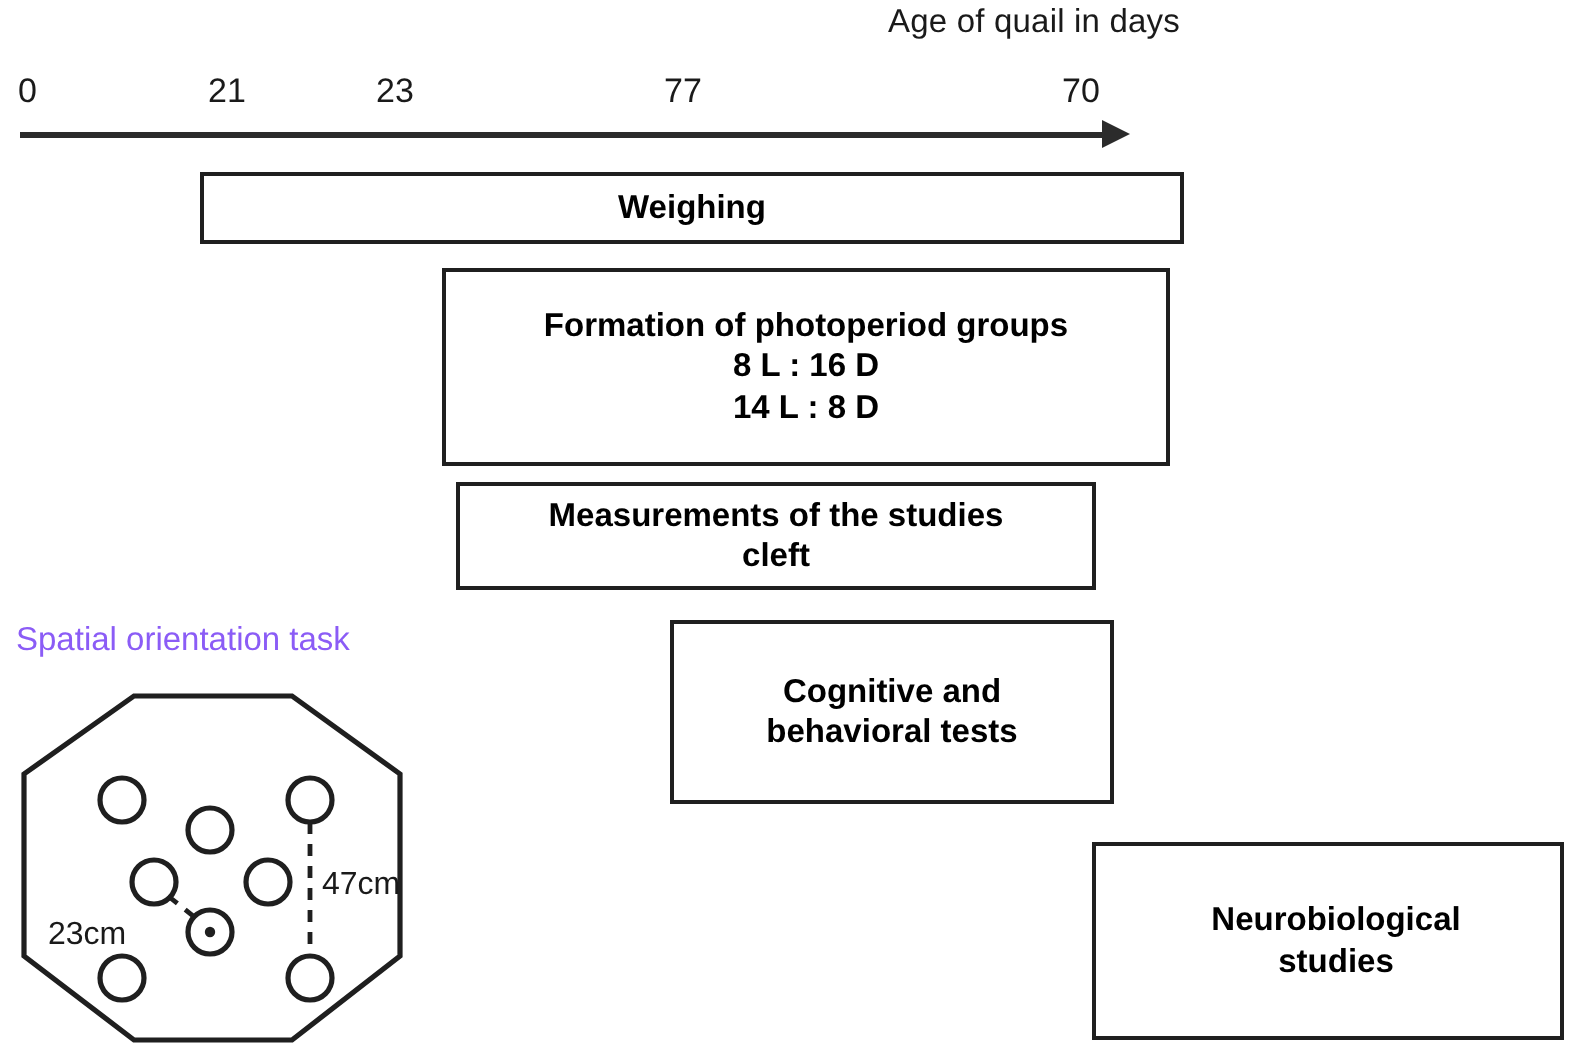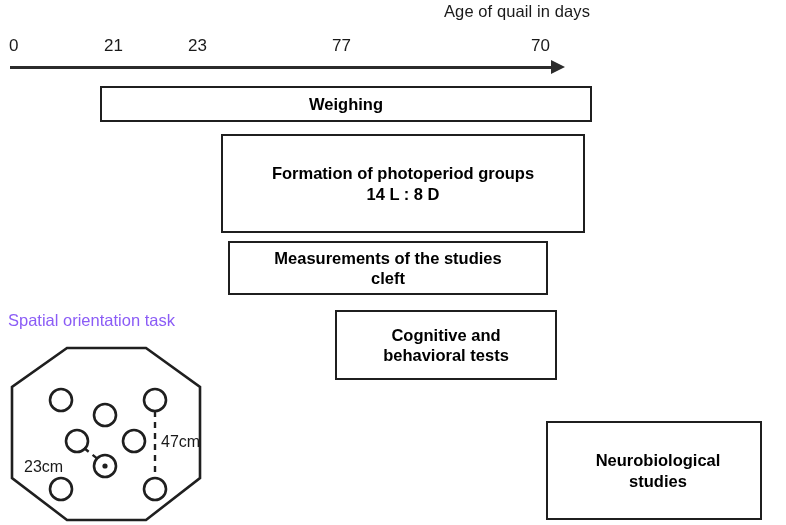--- a/index.html
+++ b/index.html
@@ -136,39 +136,40 @@
 
   <div class="phase-box" style="left:100px; top:86px; width:492px; height:36px;">
     <span class="lines">
       <span class="line">Weighing</span>
     </span>
   </div>
 
   <div class="phase-box" style="left:193px; top:134px; width:364px; height:99px;margin-left:28px;">
     <span class="lines">
       <span class="line">Formation of photoperiod groups</span>
+      <span class="line">8 L : 16 D</span>
       <span class="line">14 L : 8 D</span>
     </span>
   </div>
 
   <div class="phase-box" style="left:228px; top:241px; width:320px; height:54px;">
     <span class="lines">
       <span class="line">Measurements of the studies</span>
       <span class="line">cleft</span>
     </span>
   </div>
 
-  <div class="phase-box" style="left:335px; top:310px; width:222px; height:70px;">
+  <div class="phase-box" style="left:335px; top:310px; width:222px; height:92px;">
     <span class="lines">
       <span class="line">Cognitive and</span>
       <span class="line">behavioral tests</span>
     </span>
   </div>
 
-  <div class="phase-box" style="left:546px; top:421px; width:216px; height:99px;padding-left:14px;">
+  <div class="phase-box" style="left:546px; top:421px; width:236px; height:99px;padding-left:14px;">
     <span class="lines">
       <span class="line">Neurobiological</span>
       <span class="line">studies</span>
     </span>
   </div>
 
   <div class="task-caption">Spatial orientation task</div>
 
   <svg id="octagon-svg" width="206" height="188" viewBox="0 0 206 188">
 

